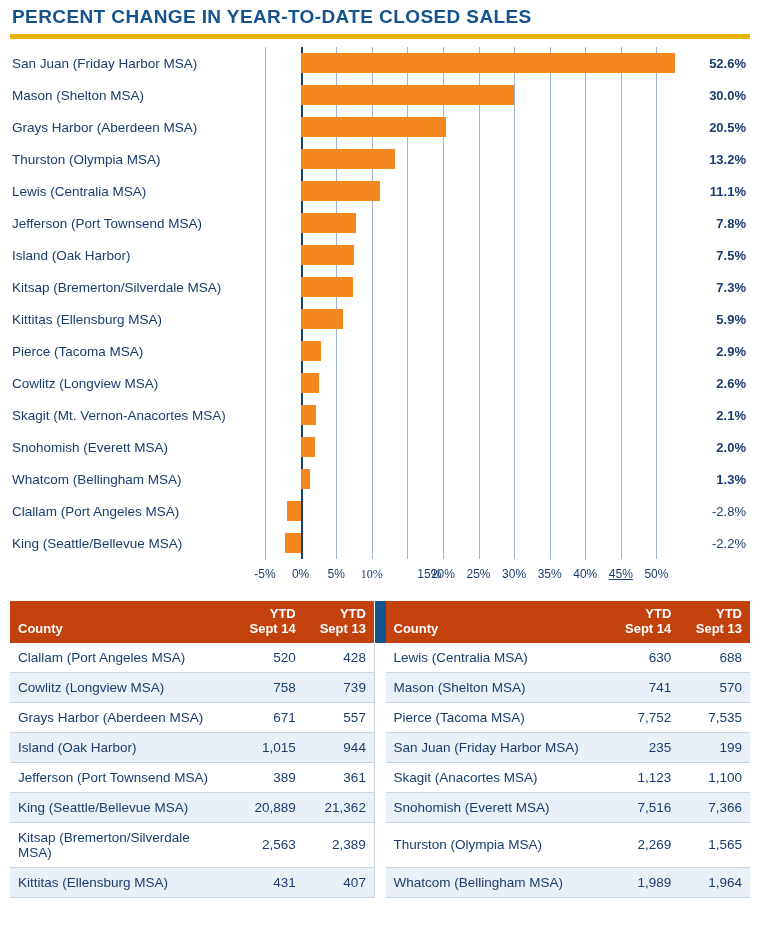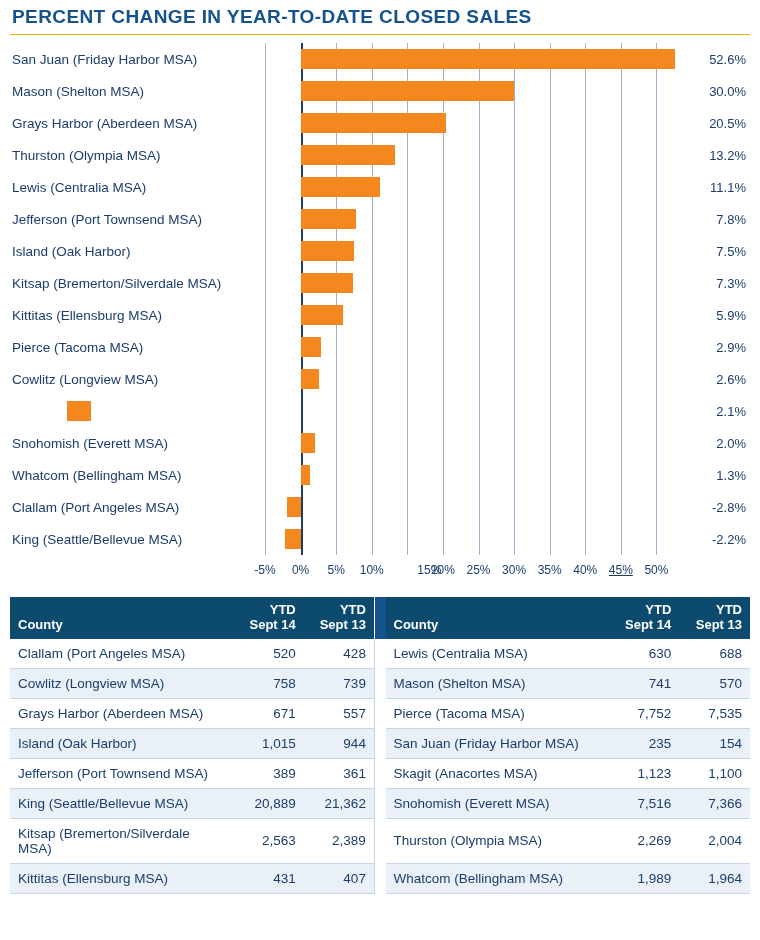--- a/index.html
+++ b/index.html
@@ -23,21 +23,21 @@
     padding: 0 10px;
   }
 
   
   .section-title {
     font-size: 19px;
     font-weight: bold;
     letter-spacing: 0.4px;
     color: #14538e;
     padding: 6px 0 6px 2px;
-    border-bottom: 1px solid #eab308;
+    border-bottom: 5px solid #eab308;
     text-transform: uppercase;
   }
 
   
   .chart-wrap {
     position: relative;
     margin-top: 8px;
     height: 540px;
   }
   .rows {
@@ -68,21 +68,21 @@
     position: absolute;
     top: 6px;
     height: 20px;
     background: #f5871f;
   }
   .row-value {
     width: 58px;
     flex: 0 0 58px;
     text-align: right;
     font-size: 13px;
-    font-weight: normal;
+    font-weight: bold;
     color: #1b3d6d;
     padding-right: 4px;
     box-sizing: border-box;
   }
   .row-value.neg {
     font-weight: normal;
   }
 
   
   .grid {
@@ -126,21 +126,21 @@
   .table-section {
     margin-top: 14px;
   }
   table.sales {
     width: 100%;
     border-collapse: collapse;
     margin-top: 8px;
     table-layout: fixed;
   }
   table.sales thead th {
-    background: #0c4a6e;
+    background: #c2410c;
     color: #ffffff;
     font-size: 13px;
     font-weight: bold;
     padding: 6px 8px;
     vertical-align: bottom;
     line-height: 1.15;
   }
   table.sales thead th.county {
     text-align: left;
   }
@@ -270,20 +270,21 @@
           <div class="row-value">2.9%</div>
         </div>
         <div class="row">
           <div class="row-label">Cowlitz (Longview MSA)</div>
           <div class="plot">
             <div class="bar" style="background: rgb(245, 135, 31); left: 8.33333%; width: 4.33333%;"></div>
           </div>
           <div class="row-value">2.6%</div>
         </div>
         <div class="row">
+          <div class="row-label">Skagit (Mt. Vernon-Anacortes MSA)</div>
           <div class="plot">
             <div class="bar" style="background: rgb(245, 135, 31); left: 8.33333%; width: 3.5%;"></div>
           </div>
           <div class="row-value">2.1%</div>
         </div>
         <div class="row">
           <div class="row-label">Snohomish (Everett MSA)</div>
           <div class="plot">
             <div class="bar" style="background: rgb(245, 135, 31); left: 8.33333%; width: 3.33333%;"></div>
           </div>
@@ -308,21 +309,21 @@
           <div class="plot">
             <div class="bar" style="background: rgb(245, 135, 31); left: 4.66667%; width: 3.66667%;"></div>
           </div>
           <div class="row-value neg">-2.2%</div>
         </div>
       </div>
     <div class="axis" id="chart-axis">
         <div class="tick" style="left: 0%;">-5%</div>
         <div class="tick" style="left: 8.33333%;">0%</div>
         <div class="tick" style="left: 16.6667%;">5%</div>
-        <div class="tick" style="left: 25%;">10%</div>
+        <div class="tick" style="left: 25%; font-family: Liberation Serif, serif;">10%</div>
         <div class="tick" style="left: 33.3333%; margin-left: 22px;">15%</div>
         <div class="tick" style="left: 41.6667%;">20%</div>
         <div class="tick" style="left: 50%;">25%</div>
         <div class="tick" style="left: 58.3333%;">30%</div>
         <div class="tick" style="left: 66.6667%;">35%</div>
         <div class="tick" style="left: 75%;">40%</div>
         <div class="tick" style="left: 83.3333%; text-decoration: underline;">45%</div>
         <div class="tick" style="left: 91.6667%;">50%</div>
       </div>
   </div>
@@ -390,21 +391,21 @@
             <td class="num">7,752</td>
             <td class="num">7,535</td>
           </tr>
           <tr class="alt">
             <td class="county">Island (Oak Harbor)</td>
             <td class="num">1,015</td>
             <td class="num">944</td>
             <td class="divider-col"></td>
             <td class="county">San Juan (Friday Harbor MSA)</td>
             <td class="num">235</td>
-            <td class="num">154</td>
+            <td class="num">199</td>
           </tr>
           <tr>
             <td class="county">Jefferson (Port Townsend MSA)</td>
             <td class="num">389</td>
             <td class="num">361</td>
             <td class="divider-col"></td>
             <td class="county">Skagit (Anacortes MSA)</td>
             <td class="num">1,123</td>
             <td class="num">1,100</td>
           </tr>
@@ -417,21 +418,21 @@
             <td class="num">7,516</td>
             <td class="num">7,366</td>
           </tr>
           <tr>
             <td class="county">Kitsap (Bremerton/Silverdale MSA)</td>
             <td class="num">2,563</td>
             <td class="num">2,389</td>
             <td class="divider-col"></td>
             <td class="county">Thurston (Olympia MSA)</td>
             <td class="num">2,269</td>
-            <td class="num">2,004</td>
+            <td class="num">1,565</td>
           </tr>
           <tr class="alt">
             <td class="county">Kittitas (Ellensburg MSA)</td>
             <td class="num">431</td>
             <td class="num">407</td>
             <td class="divider-col"></td>
             <td class="county">Whatcom (Bellingham MSA)</td>
             <td class="num">1,989</td>
             <td class="num">1,964</td>
           </tr>

